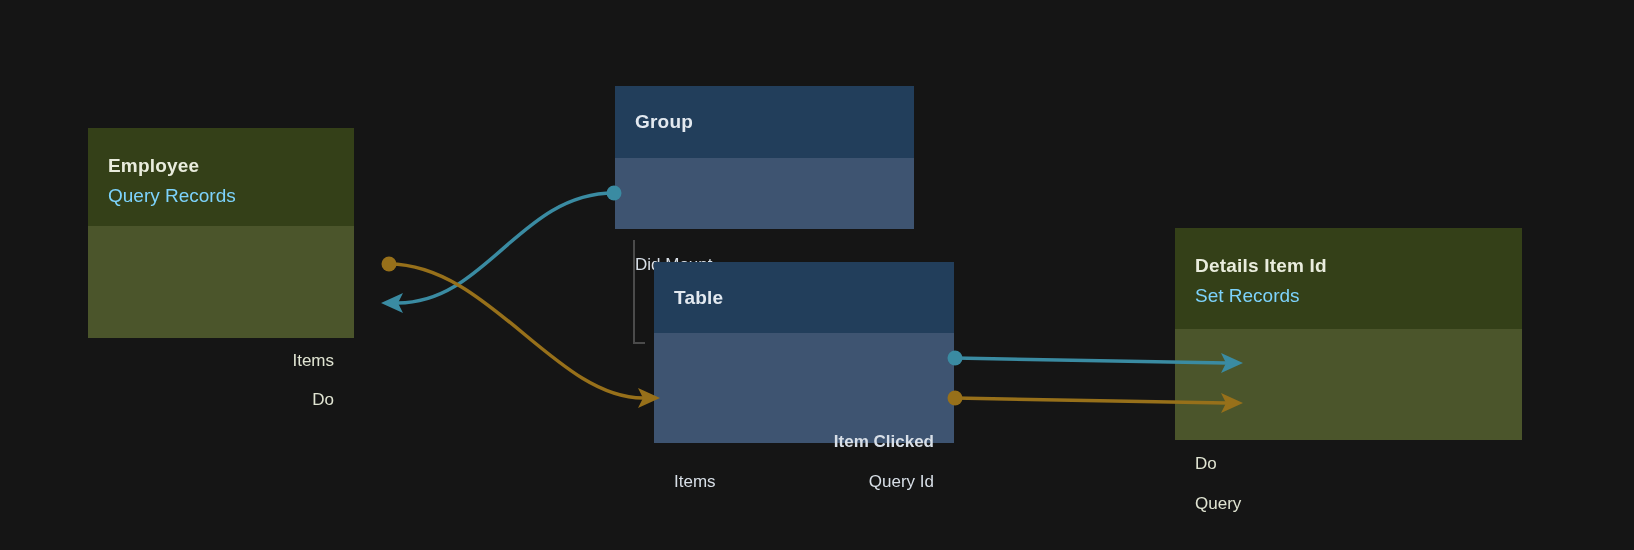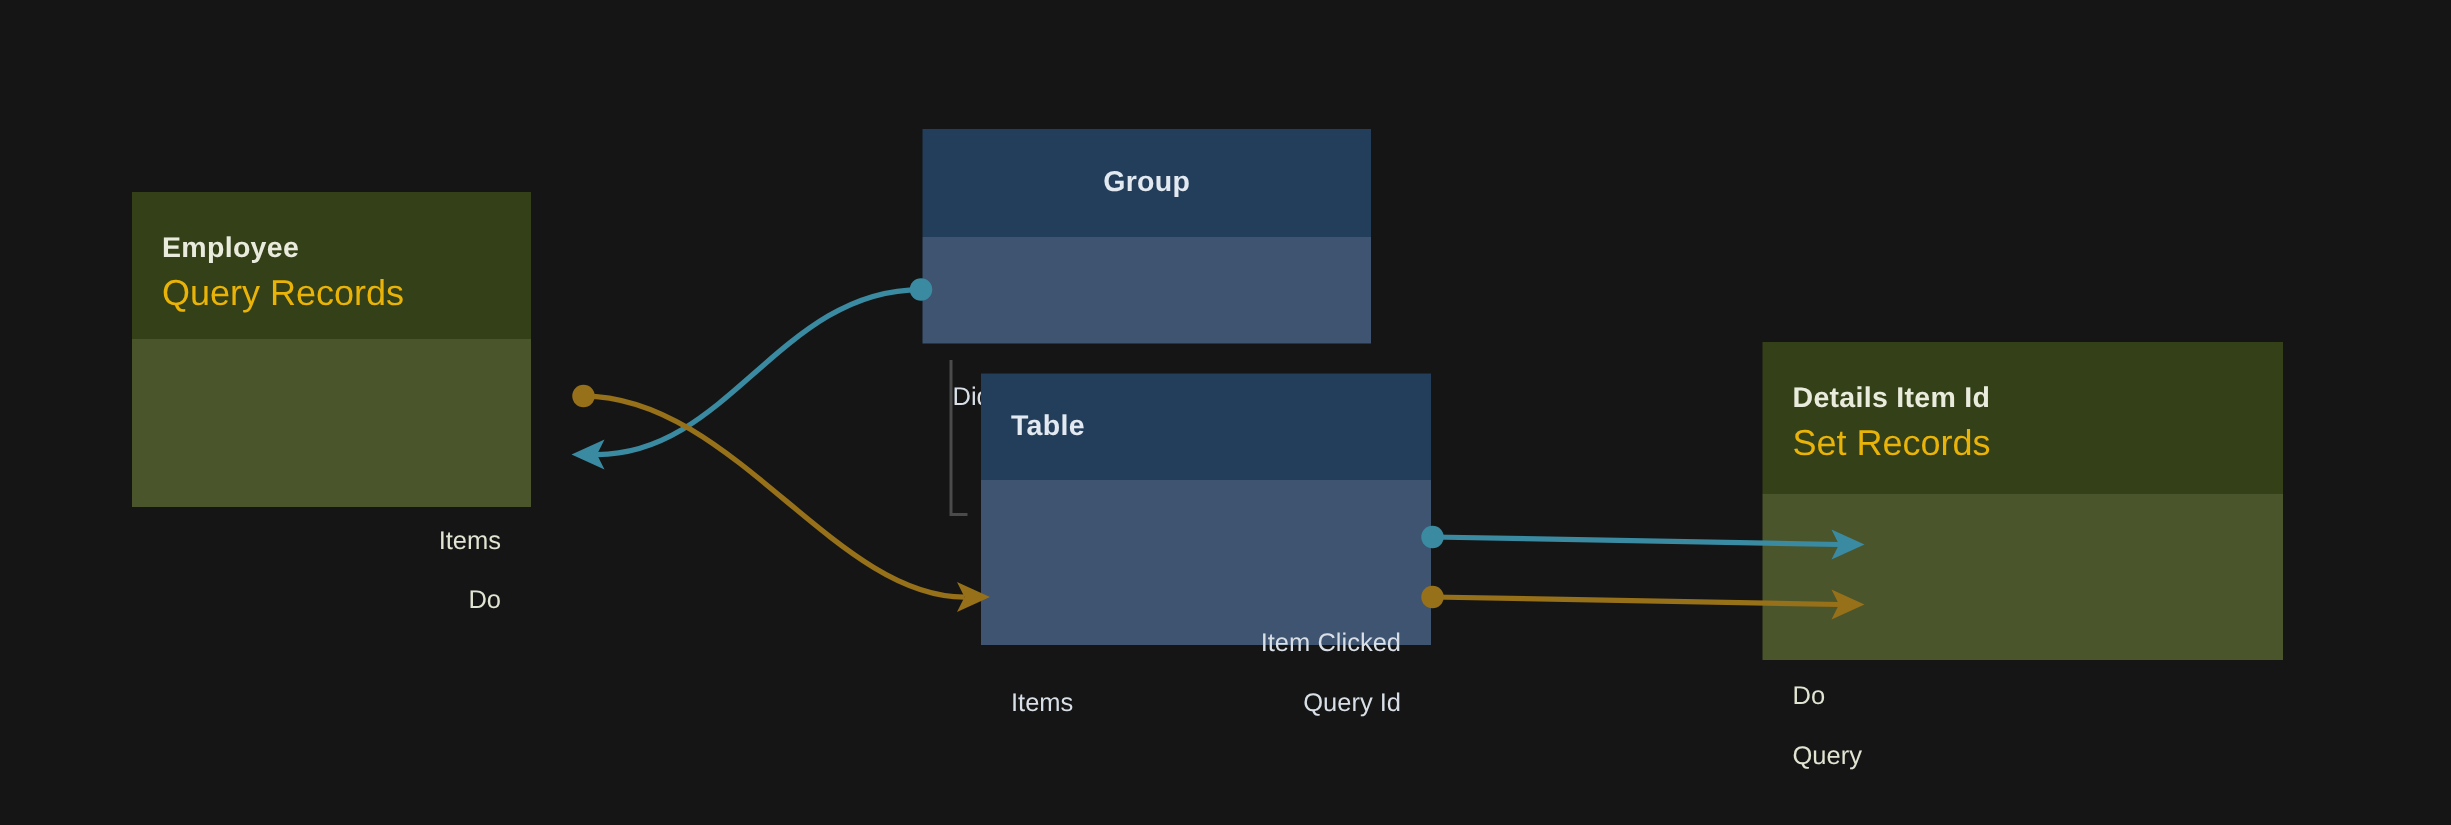--- a/index.html
+++ b/index.html
@@ -24,35 +24,35 @@
   .hdr.two{padding-top:23px;}
   .hdr.center{display:flex;align-items:center;}
   .green .hdr{background:var(--green-header);}
   .green .bdy{background:var(--green-body);}
   .blue .hdr{background:var(--blue-header);}
   .blue .bdy{background:var(--blue-body);}
   .bdy{position:relative;}
   .node-title{font-size:19px;font-weight:700;line-height:30px;letter-spacing:.2px;}
   .green .node-title{color:#e9ecdd;}
   .blue .node-title{color:#e3e9f0;}
-  .node-subtitle{font-size:24px;font-weight:400;line-height:30px;color:#eab308;}
+  .node-subtitle{font-size:19px;font-weight:400;line-height:30px;color:#7dd3fc;}
   .port{position:absolute;height:24px;line-height:24px;font-size:17px;white-space:nowrap;}
   .port.r{right:20px;text-align:right;}
   .port.l{left:20px;}
   .green .port{color:#e0e4d2;}
   .blue .port{color:#d8dfe7;}
 
   
   .n-employee{left:88px;top:128px;width:266px;}
   .n-employee .hdr{height:98px;}
   .n-employee .bdy{height:112px;}
   .n-group{left:615px;top:86px;width:299px;}
-  .n-group .hdr{height:72px;justify-content:center;}
+  .n-group .hdr{height:72px;}
   .n-group .bdy{height:71px;}
-  .n-table{left:654px;top:249px;width:300px;}
+  .n-table{left:654px;top:262px;width:300px;}
   .n-table .hdr{height:71px;}
   .n-table .bdy{height:110px;}
   .n-details{left:1175px;top:228px;width:347px;}
   .n-details .hdr{height:101px;}
   .n-details .bdy{height:111px;}
 
   .edges{position:absolute;left:0;top:0;}
   .sig{stroke:var(--signal-color);stroke-width:3.5;fill:none;}
   .dat{stroke:var(--data-color);stroke-width:3.5;fill:none;}
   .hier{stroke:var(--hierarchy-line-color);stroke-width:2;fill:none;}
@@ -82,21 +82,21 @@
     <div class="bdy">
       <div class="port l" style="top:95px;">Did Mount</div>
     </div>
   </div>
 
   <div class="node blue n-table">
     <div class="hdr center">
       <div class="node-title">Table</div>
     </div>
     <div class="bdy">
-      <div class="port r" style="top:97px;">Item Clicked</div>
+      <div class="port r" style="top:97px;font-weight:bold;">Item Clicked</div>
       <div class="port r" style="top:137px;">Query Id</div>
       <div class="port l" style="top:137px;">Items</div>
     </div>
   </div>
 
   <div class="node green n-details">
     <div class="hdr two">
       <div class="node-title">Details Item Id</div>
       <div class="node-subtitle">Set Records</div>
     </div>

